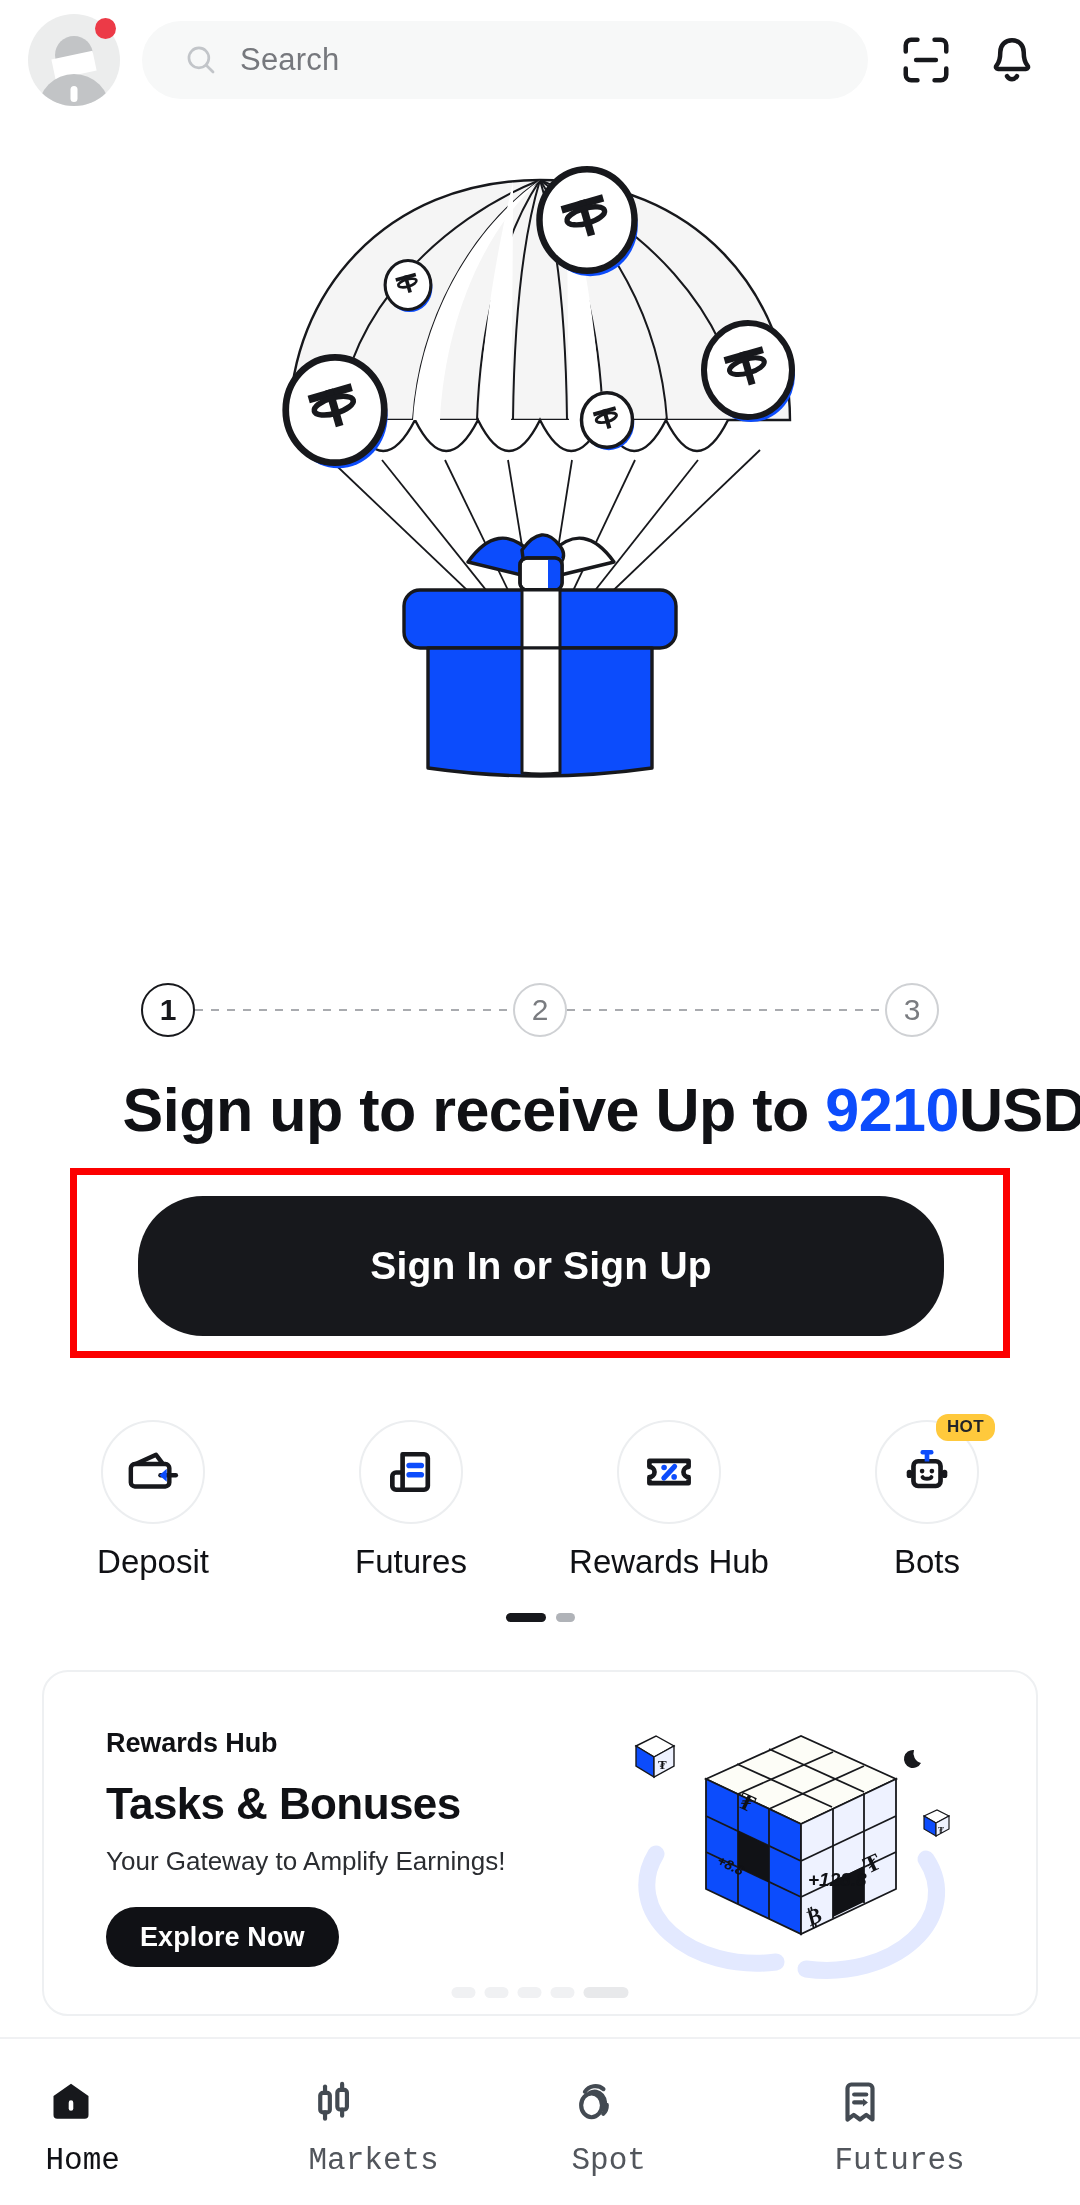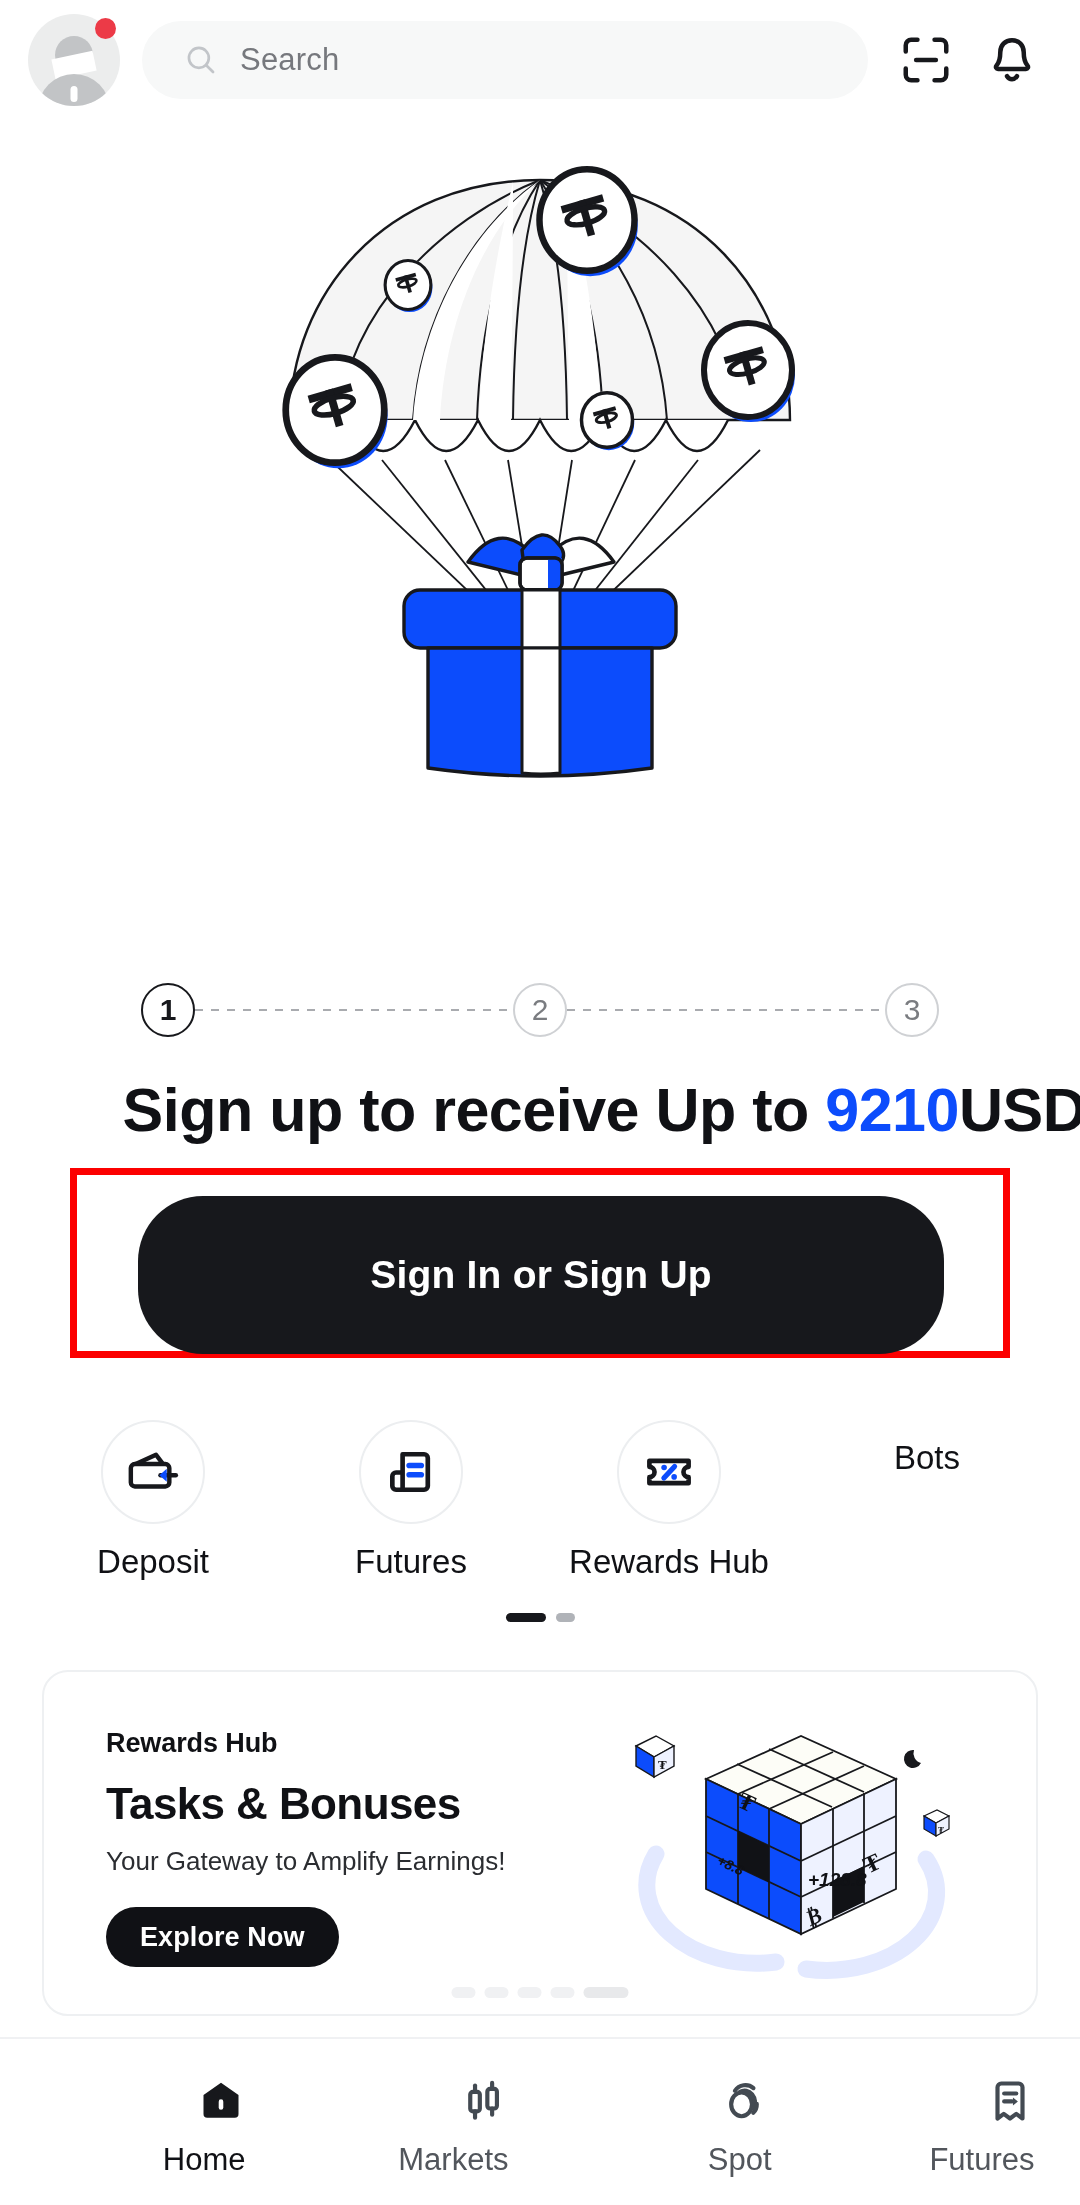--- a/index.html
+++ b/index.html
@@ -142,21 +142,21 @@
   .cta-annot {
     position: absolute;
     top: 1168px; left: 70px;
     width: 940px; height: 190px;
     border: 7px solid #fc0000;
     background: transparent;
   }
   .cta-btn {
     position: absolute;
     top: 1196px; left: 138px;
-    width: 806px; height: 158px;
+    width: 806px; height: 140px;
     border-radius: 65px;
     background: #17181c;
     color: #ffffff;
     font-size: 39px;
     font-weight: 700;
     display: flex; align-items: center; justify-content: center;
     border: none;
     letter-spacing: .2px;
   }
 
@@ -258,22 +258,23 @@
   .bottom-nav {
     position: absolute; bottom: 0; left: 0;
     width: 1080px; height: 168px;
     background: #ffffff;
     border-top: 2px solid #f0f1f3;
     display: flex; align-items: center; justify-content: space-around;
     padding: 0 14px;
   }
   .nav-item {
     width: 200px;
-    display: flex; flex-direction: column; align-items: flex-end;
+    display: flex; flex-direction: column; align-items: flex-start;
     padding-top: 6px;
+    font-family: Liberation Mono, monospace;
   }
   .nav-icon { height: 58px; display: flex; align-items: center; justify-content: center; }
   .nav-label {
     margin-top: 12px;
     font-size: 31px;
     color: #52565c;
   }
   .nav-item.active .nav-label { color: #101115; }
 </style>
 </head>
@@ -444,20 +445,33 @@
           <path d="M3.6 7.2h16.8v2.6a2.2 2.2 0 0 0 0 4.4v2.6H3.6v-2.6a2.2 2.2 0 0 0 0-4.4Z" stroke="#17181c" stroke-width="2" stroke-linejoin="round"></path>
           <line x1="9.8" y1="14.6" x2="14.4" y2="9.6" stroke="#0c4cfc" stroke-width="2.2" stroke-linecap="round"></line>
           <circle cx="9.9" cy="10.1" r="1.2" fill="#0c4cfc"></circle>
           <circle cx="14.2" cy="14.1" r="1.2" fill="#0c4cfc"></circle>
         </svg>
       </div>
       <div class="quick-label">Rewards Hub</div>
     </div>
 
     <div class="quick-item">
+      <div class="quick-circle">
+        <svg width="56" height="56" viewBox="0 0 24 24" fill="none">
+          <rect x="6.2" y="7.4" width="11.6" height="10.6" rx="2" stroke="#17181c" stroke-width="2"></rect>
+          <rect x="11" y="3.3" width="2" height="4.2" fill="#0c4cfc"></rect>
+          <rect x="9.2" y="2.6" width="5.6" height="1.9" rx="0.9" fill="#0c4cfc"></rect>
+          <rect x="3.3" y="11" width="2.3" height="3.6" rx="1.1" fill="#17181c"></rect>
+          <rect x="18.4" y="11" width="2.3" height="3.6" rx="1.1" fill="#17181c"></rect>
+          <circle cx="9.9" cy="11.6" r="1" fill="#17181c"></circle>
+          <circle cx="14.1" cy="11.6" r="1" fill="#17181c"></circle>
+          <path d="M10.1 14.2c.5.9 3.3.9 3.8 0" stroke="#17181c" stroke-width="1.7" stroke-linecap="round"></path>
+        </svg>
+        <span class="hot-badge">HOT</span>
+      </div>
       <div class="quick-label">Bots</div>
     </div>
   </div>
 
   <div class="page-dots">
     <span class="pdot active"></span>
     <span class="pdot"></span>
   </div>
 
   <div class="banner">

